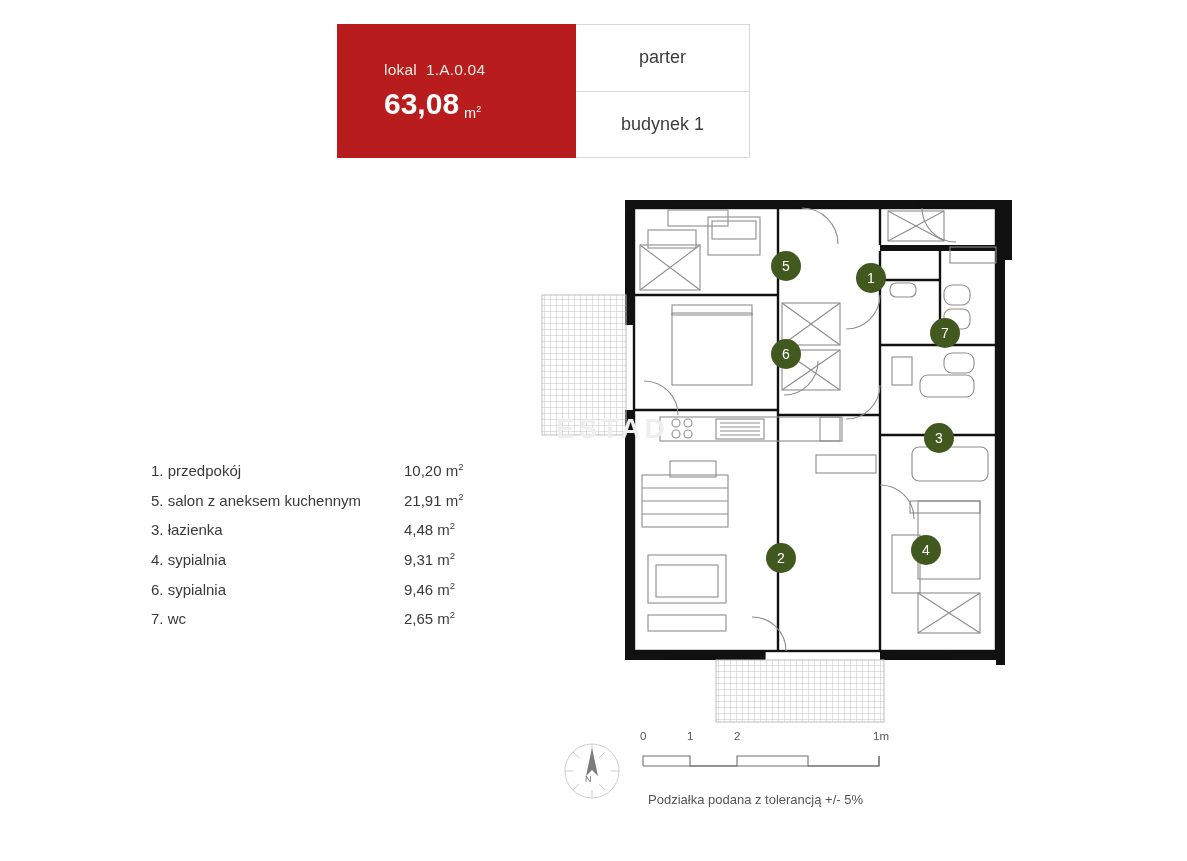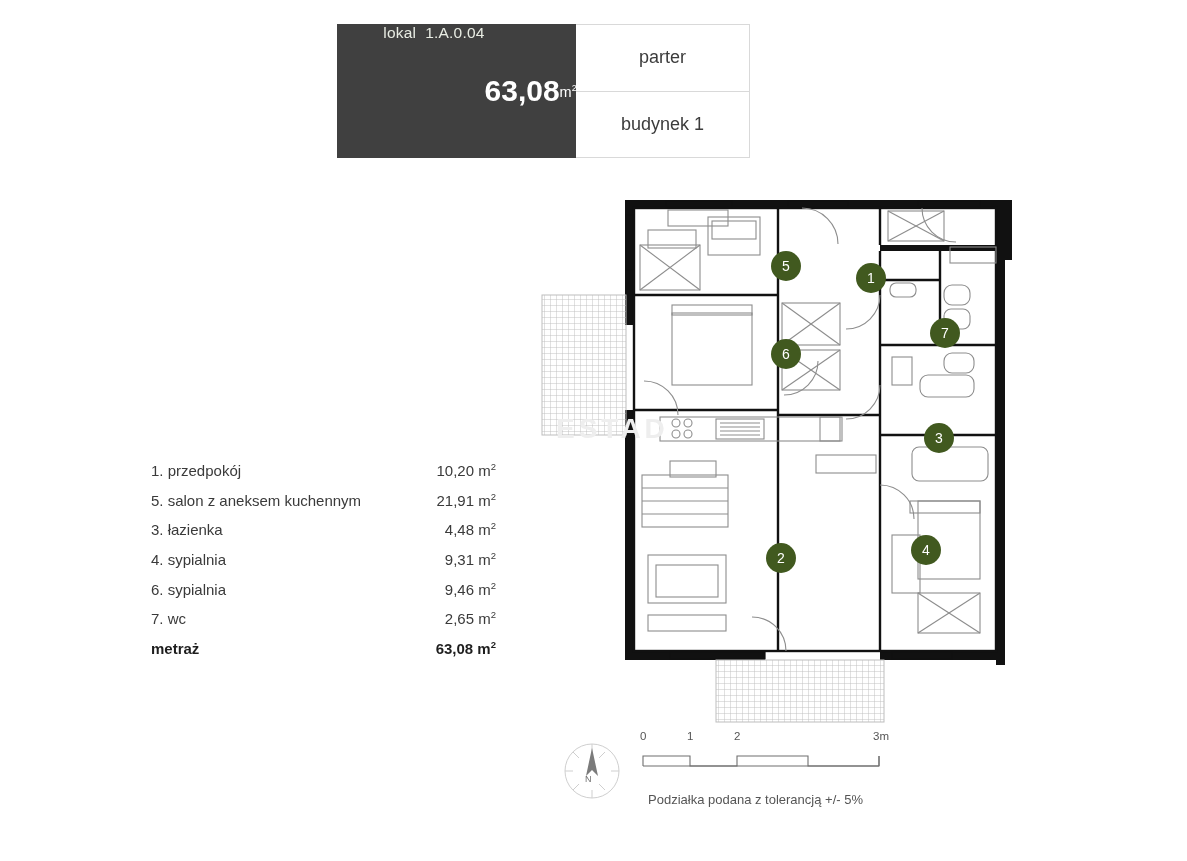--- a/index.html
+++ b/index.html
@@ -20,42 +20,43 @@
   #header-badge {
     position: absolute;
     left: 337px;
     top: 24px;
     width: 413px;
     height: 134px;
     display: flex;
   }
   #badge-main {
     width: 239px;
-    background: #404040;
+    background: #b91c1c;
     color: #ffffff;
     display: flex;
-    flex-direction: row;
+    flex-direction: column;
     justify-content: center;
     padding-left: 47px;
     box-sizing: border-box;
   }
   #badge-unit-line {
     font-size: 15.5px;
     letter-spacing: 0.2px;
     color: #e8ece3;
     margin-bottom: 8px;
     display: flex;
     gap: 9px;
   }
   #badge-area {
     font-size: 30px;
     font-weight: bold;
     letter-spacing: 0px;
     display: flex;
-    align-items: center;
+    align-items: flex-end;
+    gap: 5px;
   }
   #badge-area .unit {
     font-size: 14.5px;
     font-weight: normal;
   }
   #badge-area .unit sup { font-size: 9px; }
   #badge-side {
     width: 174px;
     display: flex;
     flex-direction: column;
@@ -84,21 +85,21 @@
     display: flex;
     justify-content: space-between;
     align-items: baseline;
     font-size: 15px;
     color: #3a3a3a;
     height: 29.7px;
   }
   .legend-row .label { white-space: nowrap; text-align: right; }
   .legend-row .value {
     width: 92px;
-    text-align: right;
+    text-align: left;
     white-space: nowrap;
   }
   .legend-row sup { font-size: 9.5px; }
   .legend-row.total { font-weight: bold; color: #1e1e1e; }
 
   
   #floorplan {
     position: absolute;
     left: 520px;
     top: 185px;
@@ -198,24 +199,20 @@
     <span class="label">4. sypialnia</span>
     <span class="value"><span>9,31 m</span><sup>2</sup></span>
   </div>
   <div class="legend-row">
     <span class="label">6. sypialnia</span>
     <span class="value"><span>9,46 m</span><sup>2</sup></span>
   </div>
   <div class="legend-row">
     <span class="label">7. wc</span>
     <span class="value"><span>2,65 m</span><sup>2</sup></span>
-  </div>
-  <div class="legend-row total">
-    <span class="label">metraż</span>
-    <span class="value"><span>63,08 m</span><sup>2</sup></span>
   </div>
 </div>
 
 <div id="floorplan">
   <svg width="520" height="560" viewBox="0 0 520 560">
     <g>
 
       <path d="M105,15 L485,15 L485,22 L112,22 L112,15 Z" fill="#111"></path>
 
       <rect x="105" y="15" width="380" height="8" fill="#111"></rect>
@@ -384,16 +381,16 @@
   <svg width="400" height="46" viewBox="0 0 400 46">
     <g stroke="#6f6f6f" stroke-width="1.1" fill="none">
       <path d="M80,28 L80,18 L127,18 L127,28 L174,28 L174,18 L245,18 L245,28 L316,28 L316,18"></path>
       <line x1="80" y1="28" x2="316" y2="28"></line>
       <line x1="316" y1="18" x2="316" y2="28"></line>
     </g>
   </svg>
   <span class="scale-num" style="left:77px; top:-8px;">0</span>
   <span class="scale-num" style="left:124px; top:-8px;">1</span>
   <span class="scale-num" style="left:171px; top:-8px;">2</span>
-  <span class="scale-num" style="left:310px; top:-8px;">3m</span>
+  <span class="scale-num" style="left:310px; top:-8px;">1m</span>
 </div>
 
 <div id="scale-note">Podziałka podana z tolerancją +/- 5%</div>
 
 </body></html>

